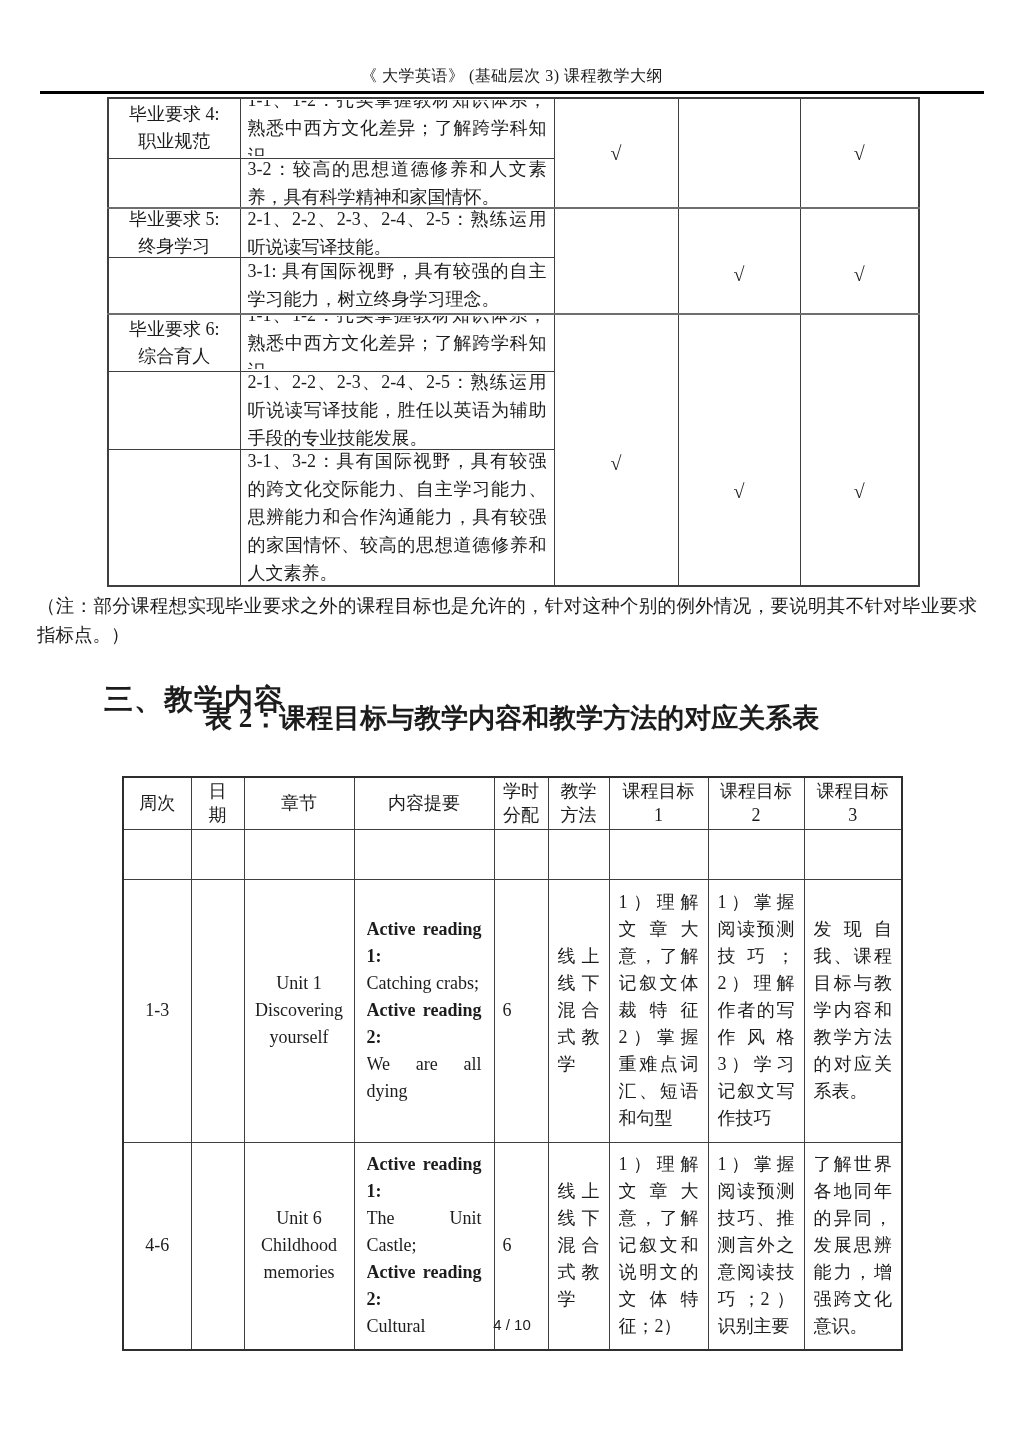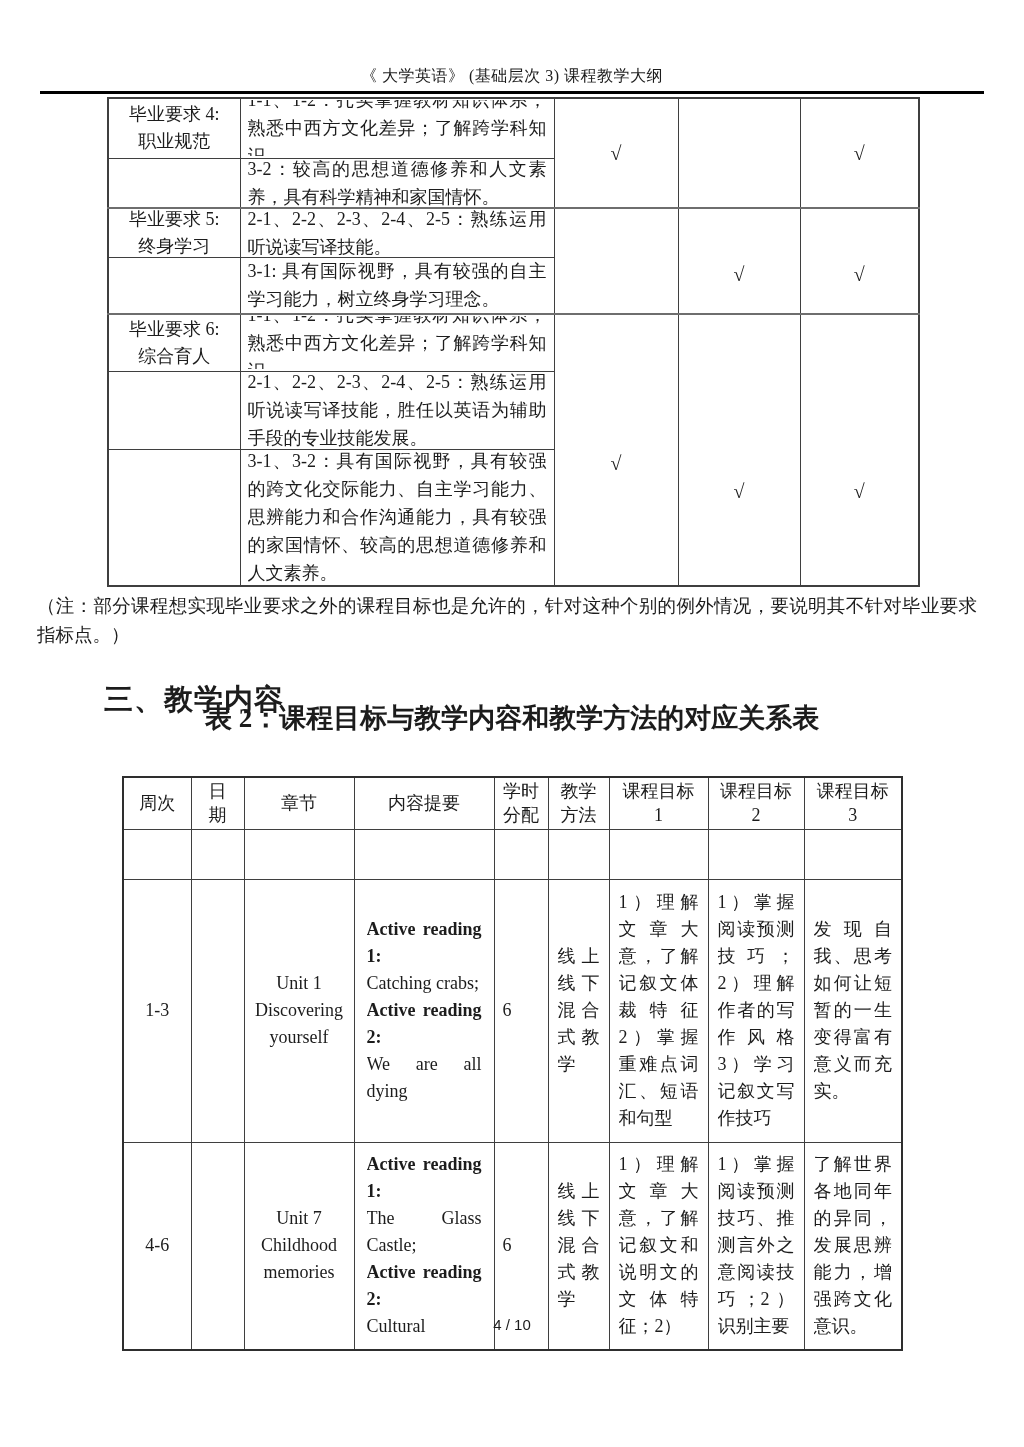--- a/index.html
+++ b/index.html
@@ -344,46 +344,46 @@
             <div class="txt just">1）理解文章大意，了解记叙文体裁特征 2）掌握重难点词汇、短语和句型</div>
           </div>
         </td>
       <td class="goal">
           <div class="vbox vc" style="height:240px">
             <div class="txt just">1）掌握阅读预测技巧；2）理解作者的写作风格 3）学习记叙文写作技巧</div>
           </div>
         </td>
       <td class="goal">
           <div class="vbox vc" style="height:240px">
-            <div class="txt just">发现自我、思考如何让短暂的一生变得富有意义而充实。</div>
+            <div class="txt just">发现自我、课程目标与教学内容和教学方法的对应关系表。</div>
           </div>
         </td>
     </tr>
 
     <tr style="height:188px">
       <td>
           <div class="vbox vc" style="height:184px">
             <div class="txt tc">4-6</div>
           </div>
         </td>
       <td>
           <div class="vbox vc" style="height:184px">
             <div class="txt tc"></div>
           </div>
         </td>
       <td class="chapter">
           <div class="vbox vc" style="height:184px">
-            <div class="txt tc">Unit 7 Childhood memories</div>
+            <div class="txt tc">Unit 6 Childhood memories</div>
           </div>
         </td>
       <td class="content">
         <div class="vbox vc" style="height:184px">
             <div class="txt">
           <div class="seg b">Active reading 1:</div>
-          <div class="seg">The Glass Castle;</div>
+          <div class="seg">The Unit Castle;</div>
           <div class="seg b">Active reading 2:</div>
           <div class="seg">Cultural</div>
         </div>
           </div>
       </td>
       <td class="hours">
           <div class="vbox vc" style="height:184px">
             <div class="txt">6</div>
           </div>
         </td>

